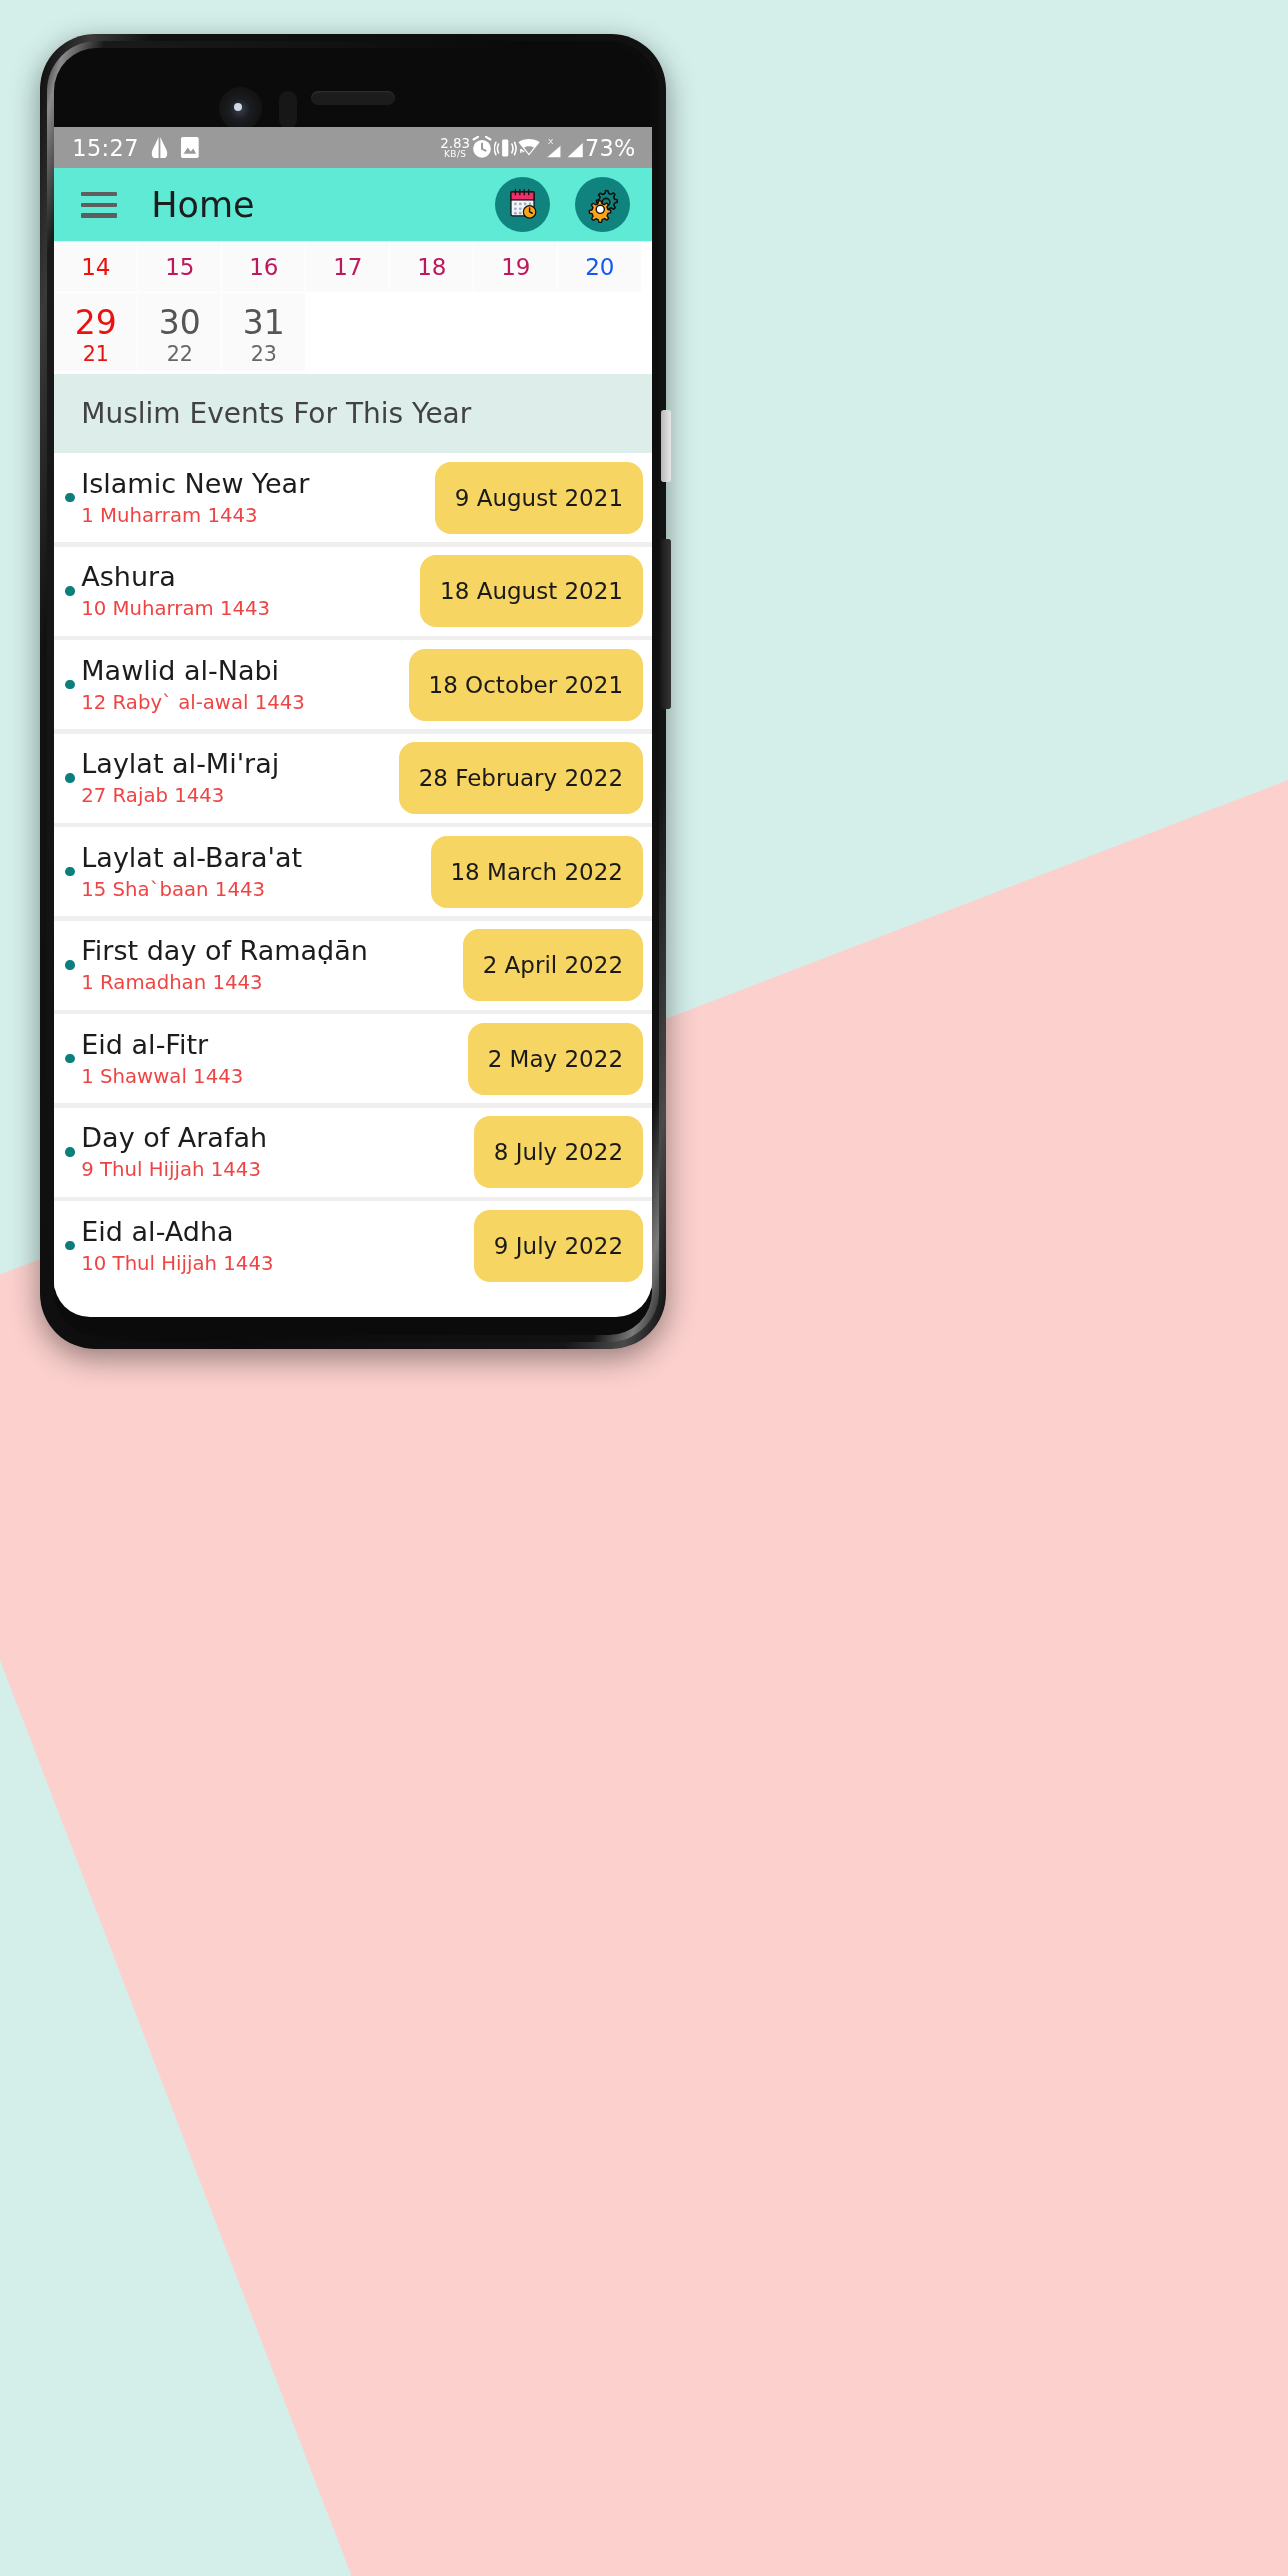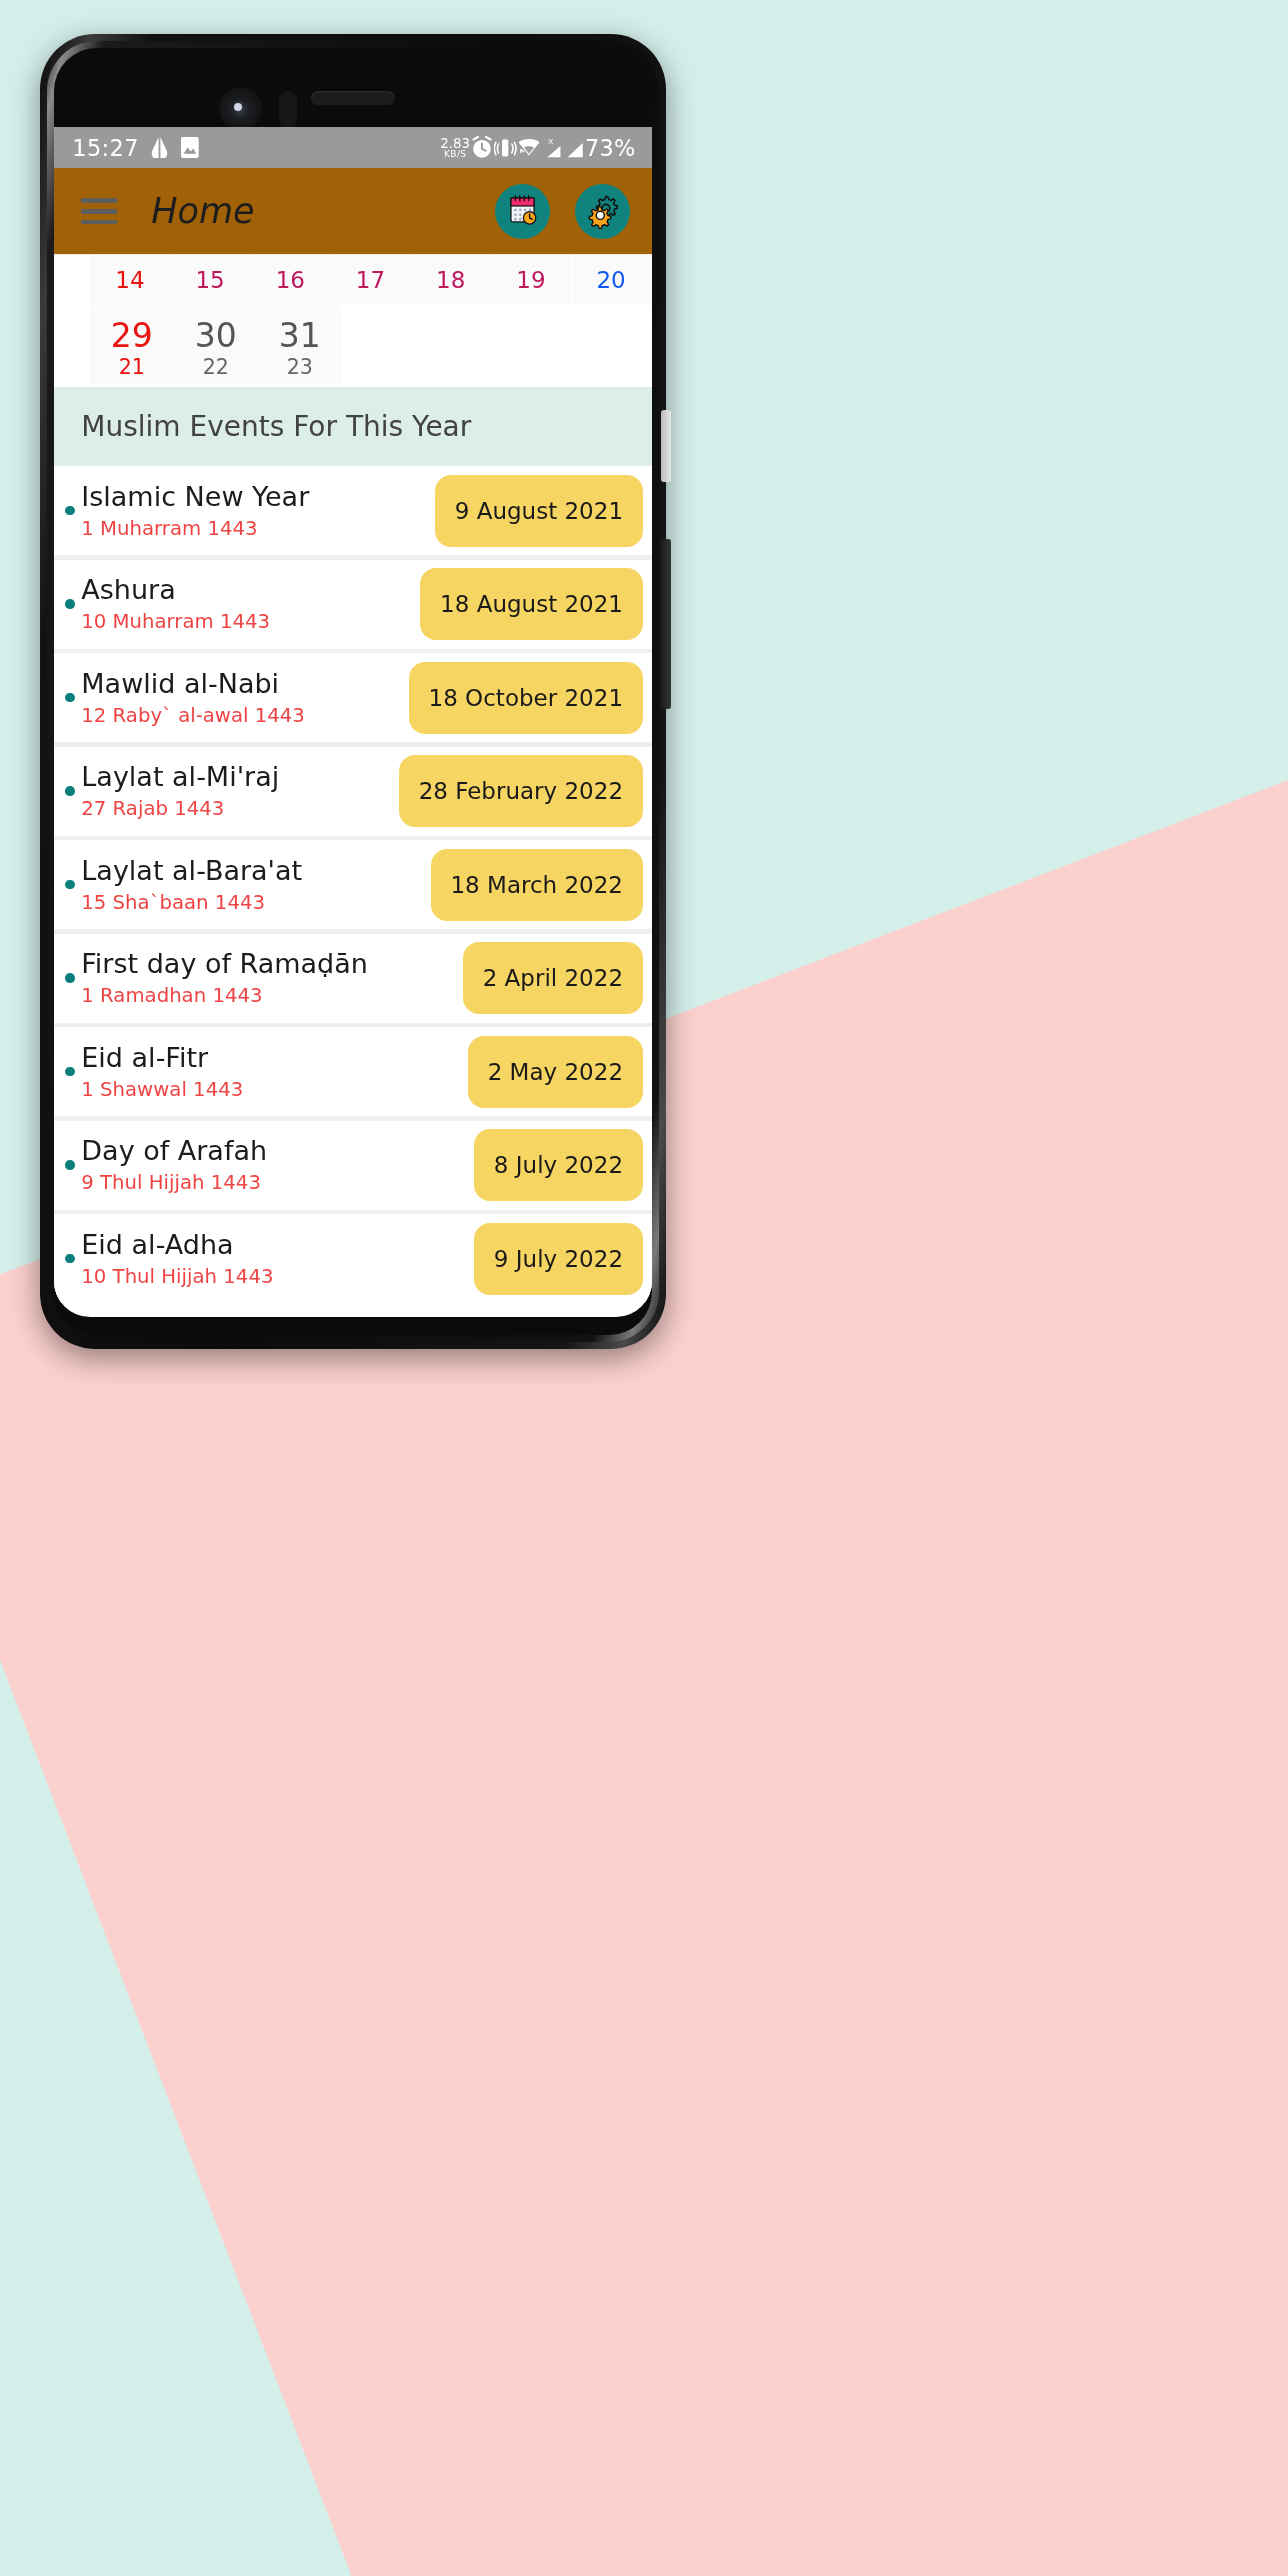--- a/index.html
+++ b/index.html
@@ -119,41 +119,40 @@
   #status-right { display: flex; align-items: center; gap: 0; margin-left: auto; }
   .sb-time { font-size: 22.4px; letter-spacing: 0.4px; }
   .sb-battery { font-size: 22.4px; letter-spacing: 0.3px; }
   .sb-rate { display: flex; flex-direction: column; align-items: center; line-height: 1; }
   .sb-rate .v { font-size: 13.4px; }
   .sb-rate .u { font-size: 9px; letter-spacing: 0.4px; }
   .sb-ico { display: inline-flex; align-items: center; }
 
   
   #app-bar {
-    height: 87px;
-    background: #a16207;
+    height: 74px;
+    background: #5eead4;
     display: flex;
     align-items: center;
     padding: 0 21.5px 0 27px;
     border-bottom: 0.9px solid #ececec;
-    font-style: italic;
   }
   #hamburger { width: 36px; display: flex; flex-direction: column; gap: 6.3px; cursor: pointer; }
   #hamburger span { display: block; height: 4.5px; background: #5e5e5e; border-radius: 0.9px; }
   #app-title { font-size: 35px; color: #1d1d1d; margin-left: 34px; font-weight: 400; }
   #app-actions { margin-left: auto; display: flex; align-items: center; gap: 25px; }
   .round-btn {
     width: 55px; height: 55px; border-radius: 50%;
     background: #11837f;
     display: flex; align-items: center; justify-content: center;
     cursor: pointer;
   }
 
   
-  #date-strip { background: #fff; padding-bottom: 1.8px; margin-left: 36px; }
+  #date-strip { background: #fff; padding-bottom: 1.8px; }
   .date-row { display: flex; }
   .date-cell {
     width: 84px;
     background: #fafafa;
     border-right: 1.8px solid #fff;
     border-bottom: 1.8px solid #fff;
     display: flex; flex-direction: column; align-items: center; justify-content: center;
     cursor: pointer;
   }
   .date-row.row1 .date-cell { height: 51px; }

